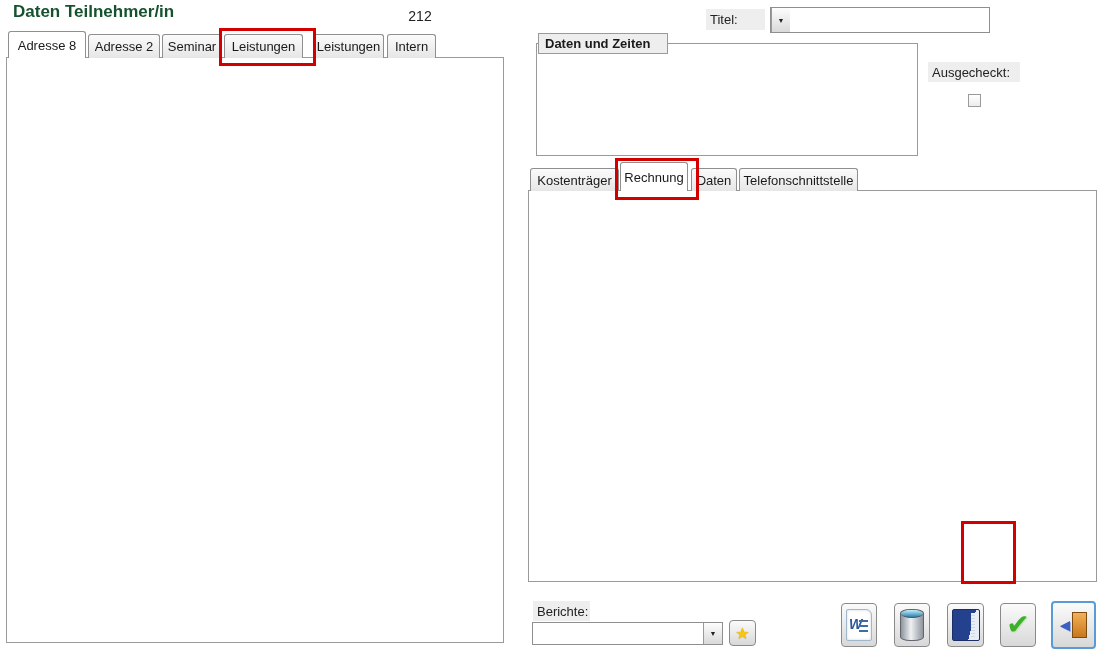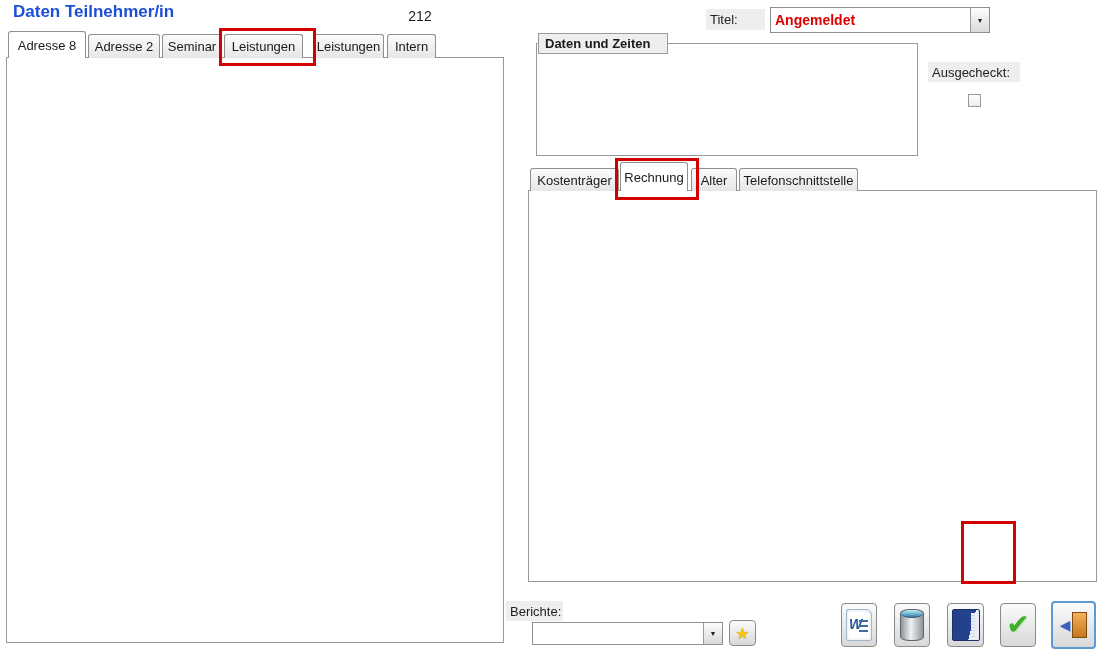--- a/index.html
+++ b/index.html
@@ -18,21 +18,21 @@
   .ck.c::after{content:"✓";position:absolute;left:0px;top:-3px;font-size:12px;font-weight:bold;color:#1d3f9f;}
   .btn{position:absolute;box-sizing:border-box;background:linear-gradient(#fafafa,#dcdcdc);border:1px solid #8a8a8a;border-radius:3px;display:flex;align-items:center;justify-content:center;white-space:nowrap;color:#111;}
   .ib{position:absolute;box-sizing:border-box;background:linear-gradient(#fbfbfb,#d8d8d8);border:1px solid #8a8a8a;border-radius:4px;display:flex;align-items:center;justify-content:center;}
   .tab{position:absolute;box-sizing:border-box;background:linear-gradient(#fbfbfb,#e6e6e6);border:1px solid #8f8f8f;border-bottom:none;border-radius:3px 3px 0 0;display:flex;align-items:center;justify-content:center;white-space:nowrap;top:34px;height:24px;z-index:2;}
   .tab.act{background:#fff;top:31px;height:27px;z-index:4;}
   .tab2{top:168px;height:23px;}
   .tab2.act{top:162px;height:29px;}
   .panel{position:absolute;box-sizing:border-box;border:1px solid #9a9a9a;background:#fff;z-index:1;}
   .redhl{position:absolute;border:3px solid #d40000;z-index:6;pointer-events:none;}
   .gleg{position:absolute;box-sizing:border-box;background:#eeeeee;border:1px solid #9a9a9a;font-weight:bold;display:flex;align-items:center;padding:0 6px;z-index:3;}
-  .title{position:absolute;font-size:17px;font-weight:bold;color:#1d4ed8;}
+  .title{position:absolute;font-size:17px;font-weight:bold;color:#14532d;}
   
   .envl{position:relative;width:17px;height:12px;background:linear-gradient(#fdfdfd,#cfcfcf);border:1px solid #8c8c8c;}
   .envl::before{content:"";position:absolute;left:0;top:0;border-left:8px solid transparent;border-right:8px solid transparent;border-top:6px solid #b5b5b5;}
   .envl::after{content:"";position:absolute;left:-3px;bottom:-3px;width:7px;height:7px;border-radius:50%;background:radial-gradient(circle at 35% 35%,#7ddb7d,#1d8f1d);}
   
   .plus{width:15px;height:15px;border-radius:50%;background:radial-gradient(circle at 35% 30%,#79d07f,#1f9a2d);color:#fff;font-weight:bold;font-size:12px;line-height:13px;text-align:center;}
   
   .mag{position:relative;width:16px;height:16px;}
   .mag::before{content:"";position:absolute;left:5px;top:1px;width:8px;height:8px;border:2px solid #35485e;border-radius:50%;background:#cfe3f5;}
   .mag::after{content:"";position:absolute;left:2px;top:10px;width:7px;height:3px;background:#a87830;transform:rotate(-40deg);border-radius:2px;}
@@ -192,21 +192,20 @@
   <div class="btn" style="left:32px;top:586px;width:133px;height:29px;">andere Adresse</div>
   <div class="btn" style="left:178px;top:586px;width:102px;height:29px;">Zur Adresse</div>
   <div class="btn" style="left:292px;top:586px;width:175px;height:29px;">
     <span>Zuordnungen </span>
       <span class="u">a</span>
       <span>nsehen</span>
   </div>
 
   <div class="lbl" style="left:706px;top:9px;width:59px;">Titel:</div>
   <div class="sel" style="left:770px;top:7px;width:220px;height:26px;">
-    <span class="selv vred">Angemeldet</span>
     <span class="sar">▼</span>
   </div>
 
   <div class="panel" style="left:536px;top:43px;width:382px;height:113px;"></div>
   <div class="gleg" style="left:538px;top:33px;width:130px;height:21px;">Daten und Zeiten</div>
   <div class="divline" style="left:724px;top:50px;height:100px;"></div>
   <div class="lbl" style="left:538px;top:62px;width:98px;height:20px;">Anreisedatum:</div>
   <div class="inp vred tr" style="left:640px;top:59px;width:78px;height:25px;">13.10.16</div>
   <div class="lbl" style="left:735px;top:62px;width:96px;height:20px;">Abreisedatum:</div>
   <div class="inp vred tr" style="left:833px;top:59px;width:78px;height:25px;">13.10.16</div>
@@ -223,21 +222,21 @@
   <div class="lbl" style="left:928px;top:62px;width:92px;height:20px;">Ausgecheckt:</div>
   <div class="ck" style="left:968px;top:94px;"></div>
 
   <div class="tab tab2" style="left:530px;width:89px;">
       <span>Kostenträger</span>
     </div>
   <div class="tab tab2 act" style="left:620px;width:68px;">
       <span>Rechnung</span>
     </div>
   <div class="tab tab2" style="left:691px;width:46px;">
-      <span>Alter</span>
+      <span>Daten</span>
     </div>
   <div class="tab tab2" style="left:739px;width:119px;">
       <span>Telefonschnittstelle</span>
     </div>
   <div class="redhl" style="left:615px;top:158px;width:78px;height:36px;"></div>
 
   <div class="panel" style="left:528px;top:190px;width:569px;height:392px;"></div>
 
   <div class="lbl" style="left:545px;top:198px;width:138px;">Rechnungsempfänger:</div>
   <div class="inp blk" style="left:692px;top:196px;width:231px;height:24px;">27 - Herr - Viktor Meier</div>
@@ -342,21 +341,21 @@
         <span class="r1">
           <span class="hash">#</span>
           <span class="arr">→</span>
           <span class="sqr"></span>
         </span>
         <span class="es">€</span>
       </span>
   </div>
   <div class="redhl" style="left:961px;top:521px;width:49px;height:57px;"></div>
 
-  <div class="lbl" style="left:506px;top:601px;width:57px;height:20px;">Berichte:</div>
+  <div class="lbl" style="left:533px;top:601px;width:57px;height:20px;">Berichte:</div>
   <div class="sel" style="left:532px;top:622px;width:191px;height:23px;">
     <span class="selv"></span>
     <span class="sar">▼</span>
   </div>
   <div class="ib" style="left:729px;top:620px;width:27px;height:26px;">
       <span class="star">★</span>
     </div>
 
   <div class="ib" style="left:841px;top:603px;width:36px;height:44px;">
     <span class="word">

